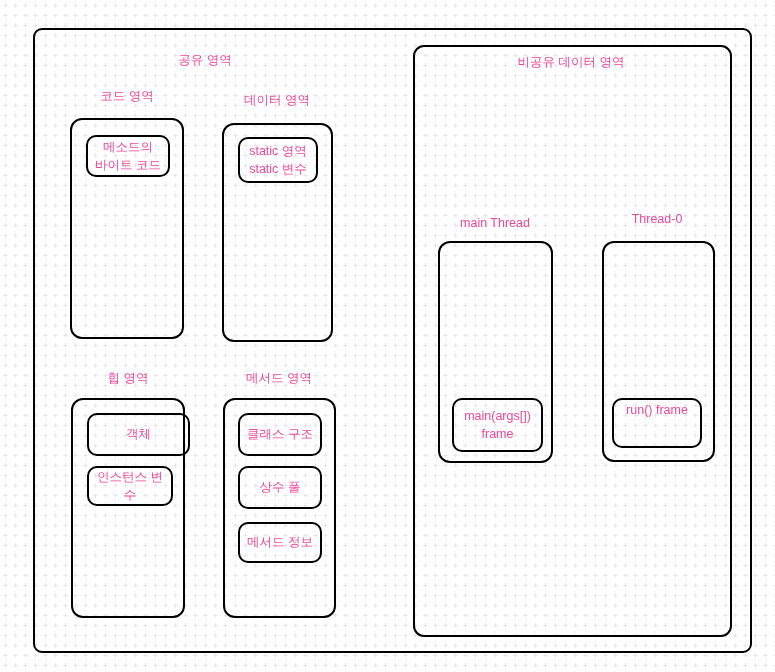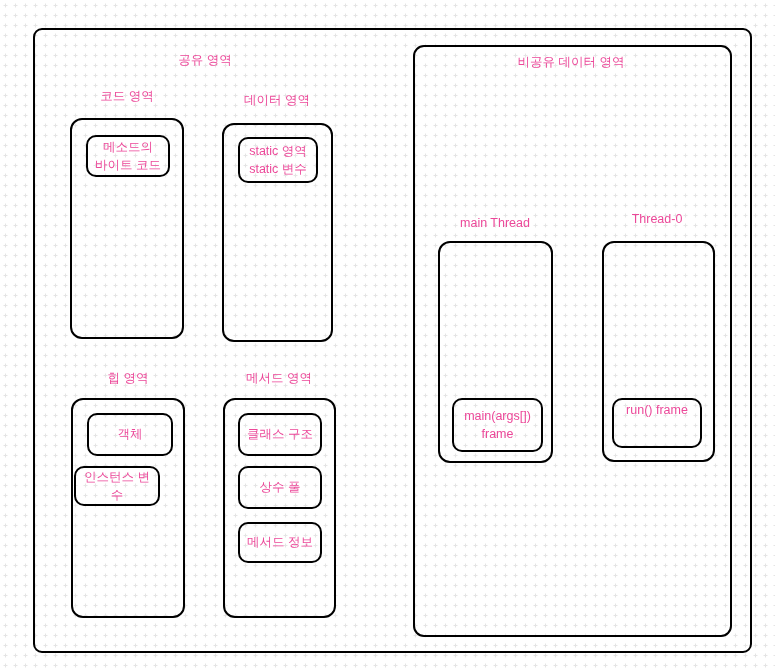--- a/index.html
+++ b/index.html
@@ -73,22 +73,22 @@
   <div class="abs region-box" style="left:222px; top:123px; width:111px; height:219px; border-radius:12px;"></div>
   <div class="abs item-box" style="left:238px; top:137px; width:80px; height:46px;">
     <span>
       <span>static 영역</span><br>
       <span>static 변수</span>
     </span>
   </div>
 
   <div class="abs diagram-label" style="left:78px; top:371px; width:100px;">힙 영역</div>
   <div class="abs region-box" style="left:71px; top:398px; width:114px; height:220px; border-radius:12px;"></div>
-  <div class="abs item-box" style="left:87px; top:413px; width:86px; height:43px;text-align:center;">객체</div>
-  <div class="abs item-box" style="left:74px; top:466px; width:86px; height:40px;">인스턴스 변수</div>
+  <div class="abs item-box" style="left:87px; top:413px; width:103px; height:43px;text-align:center;">객체</div>
+  <div class="abs item-box" style="left:87px; top:466px; width:86px; height:40px;">인스턴스 변수</div>
 
   <div class="abs diagram-label" style="left:229px; top:371px; width:100px;">메서드 영역</div>
   <div class="abs region-box" style="left:223px; top:398px; width:113px; height:220px; border-radius:12px;"></div>
   <div class="abs item-box" style="left:238px; top:413px; width:84px; height:43px;">클래스 구조</div>
   <div class="abs item-box" style="left:238px; top:466px; width:84px; height:43px;">상수 풀</div>
   <div class="abs item-box" style="left:238px; top:522px; width:84px; height:41px;text-align:center;">메서드 정보</div>
 
   <div class="abs region-box" style="left:413px; top:45px; width:319px; height:592px; border-radius:11px;"></div>
   <div class="abs diagram-label" style="left:486px; top:55px; width:170px;">비공유 데이터 영역</div>
 

